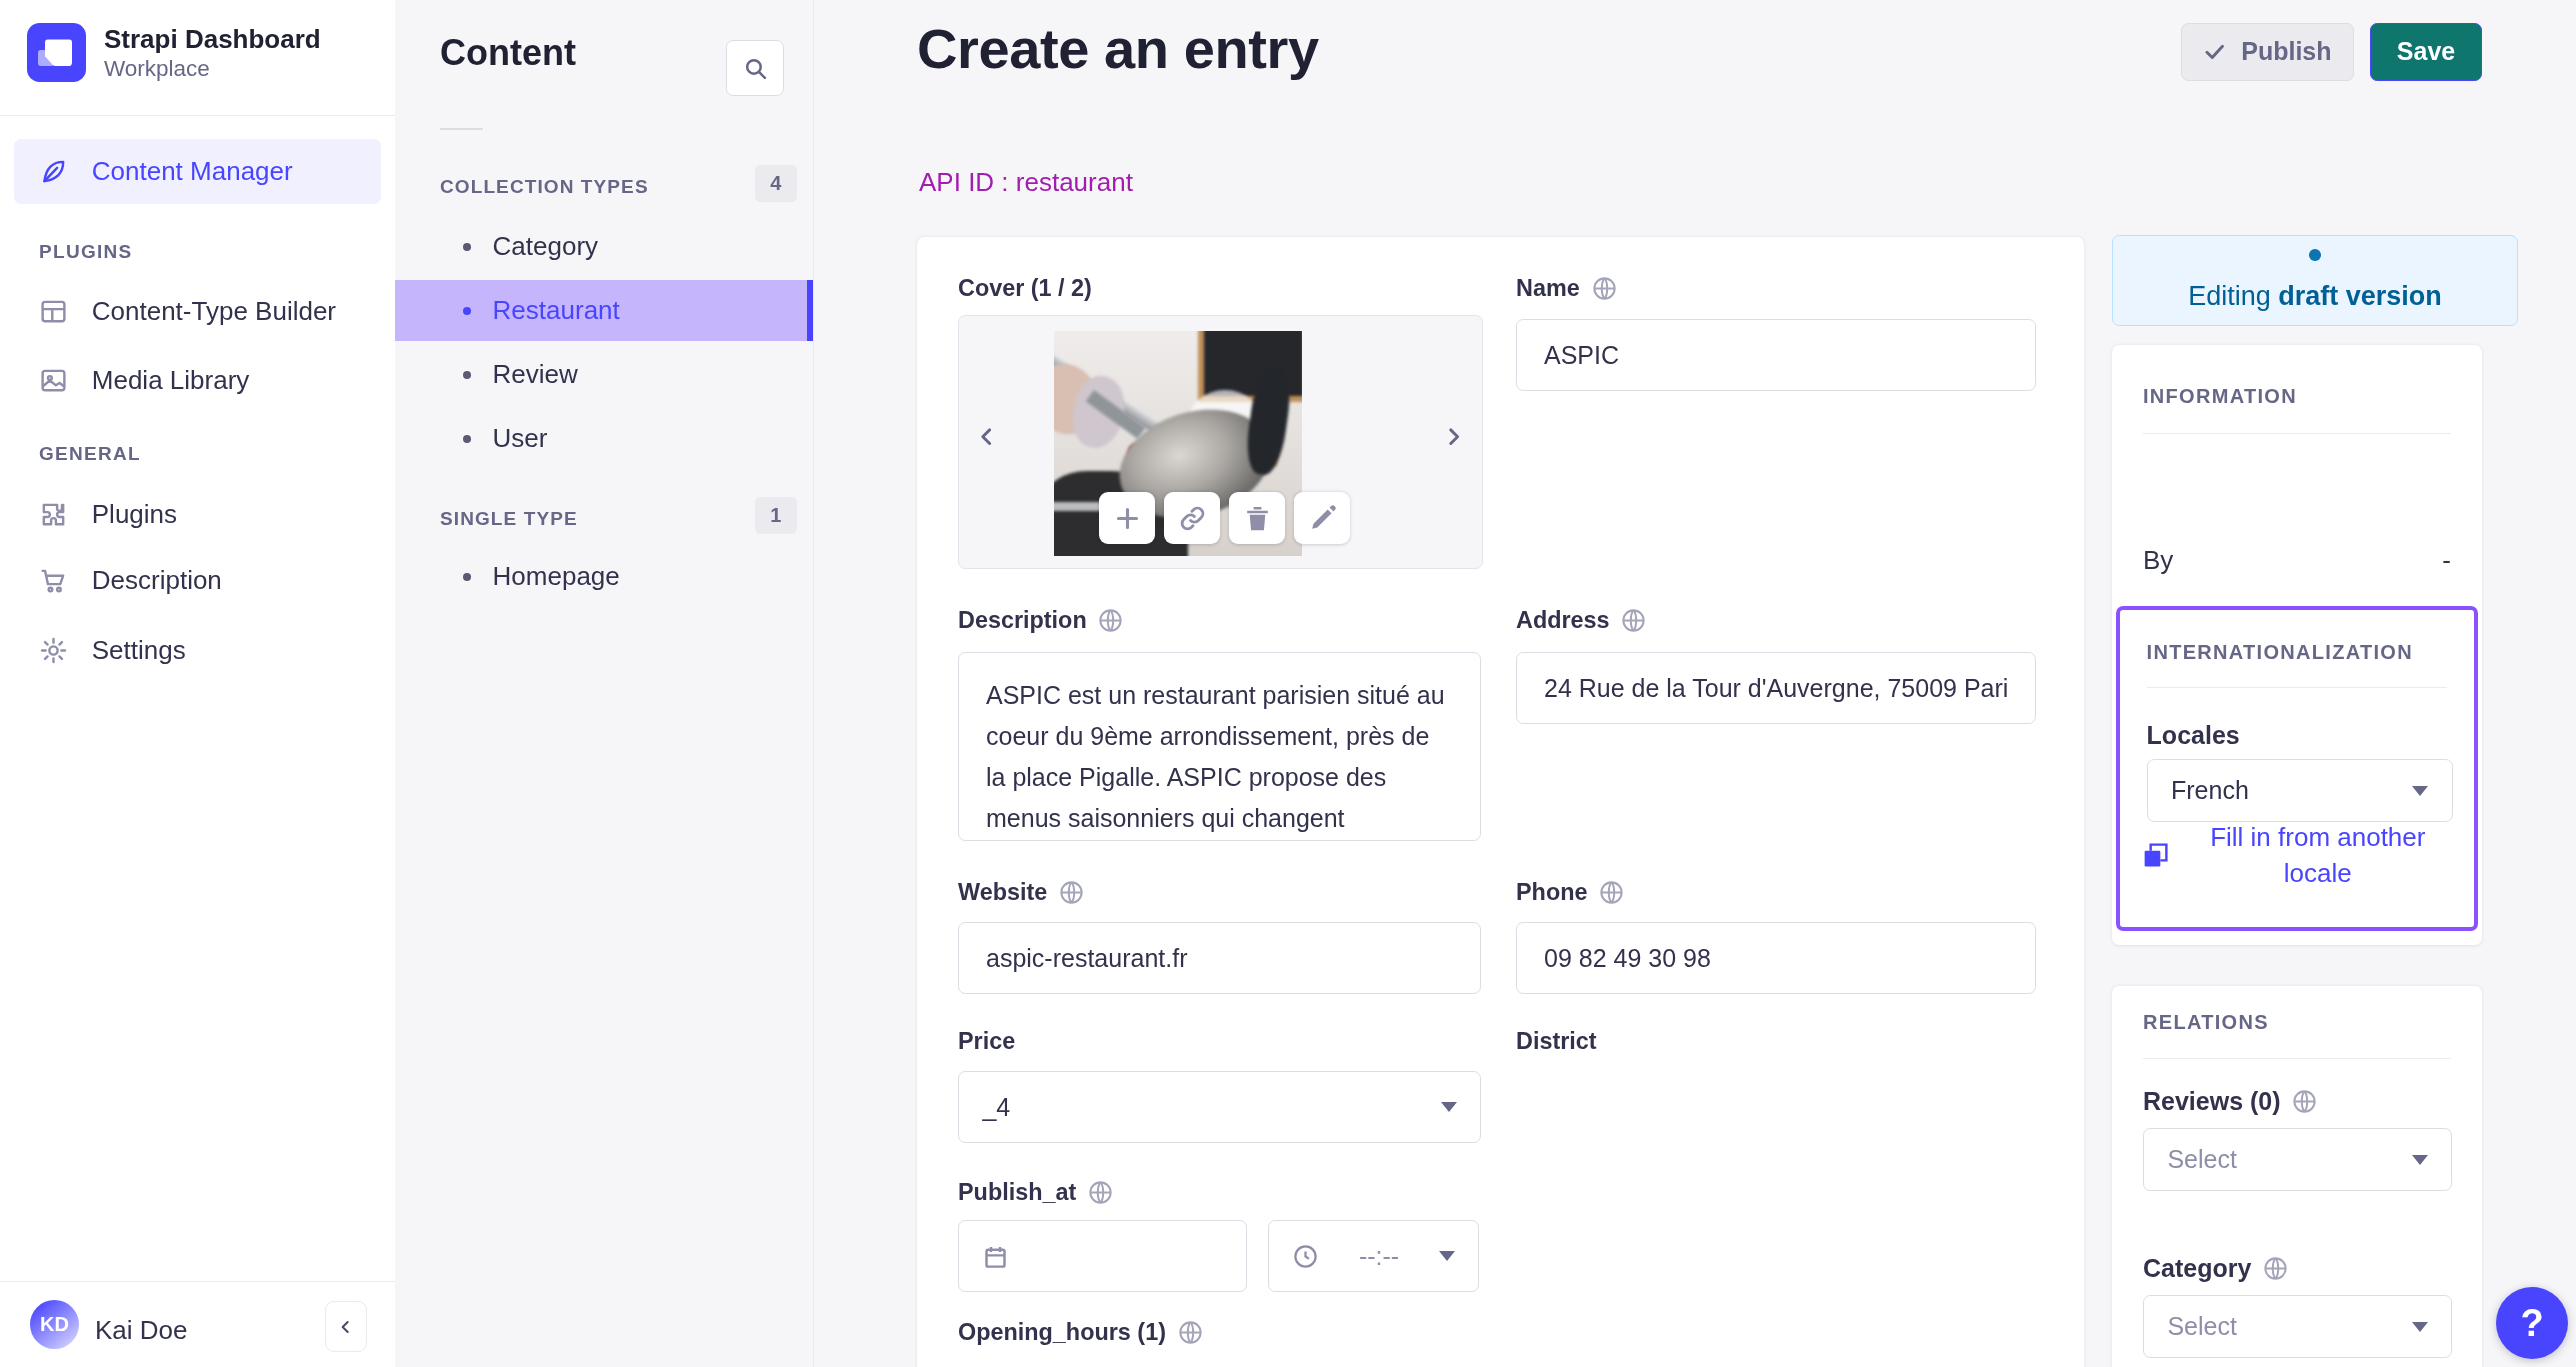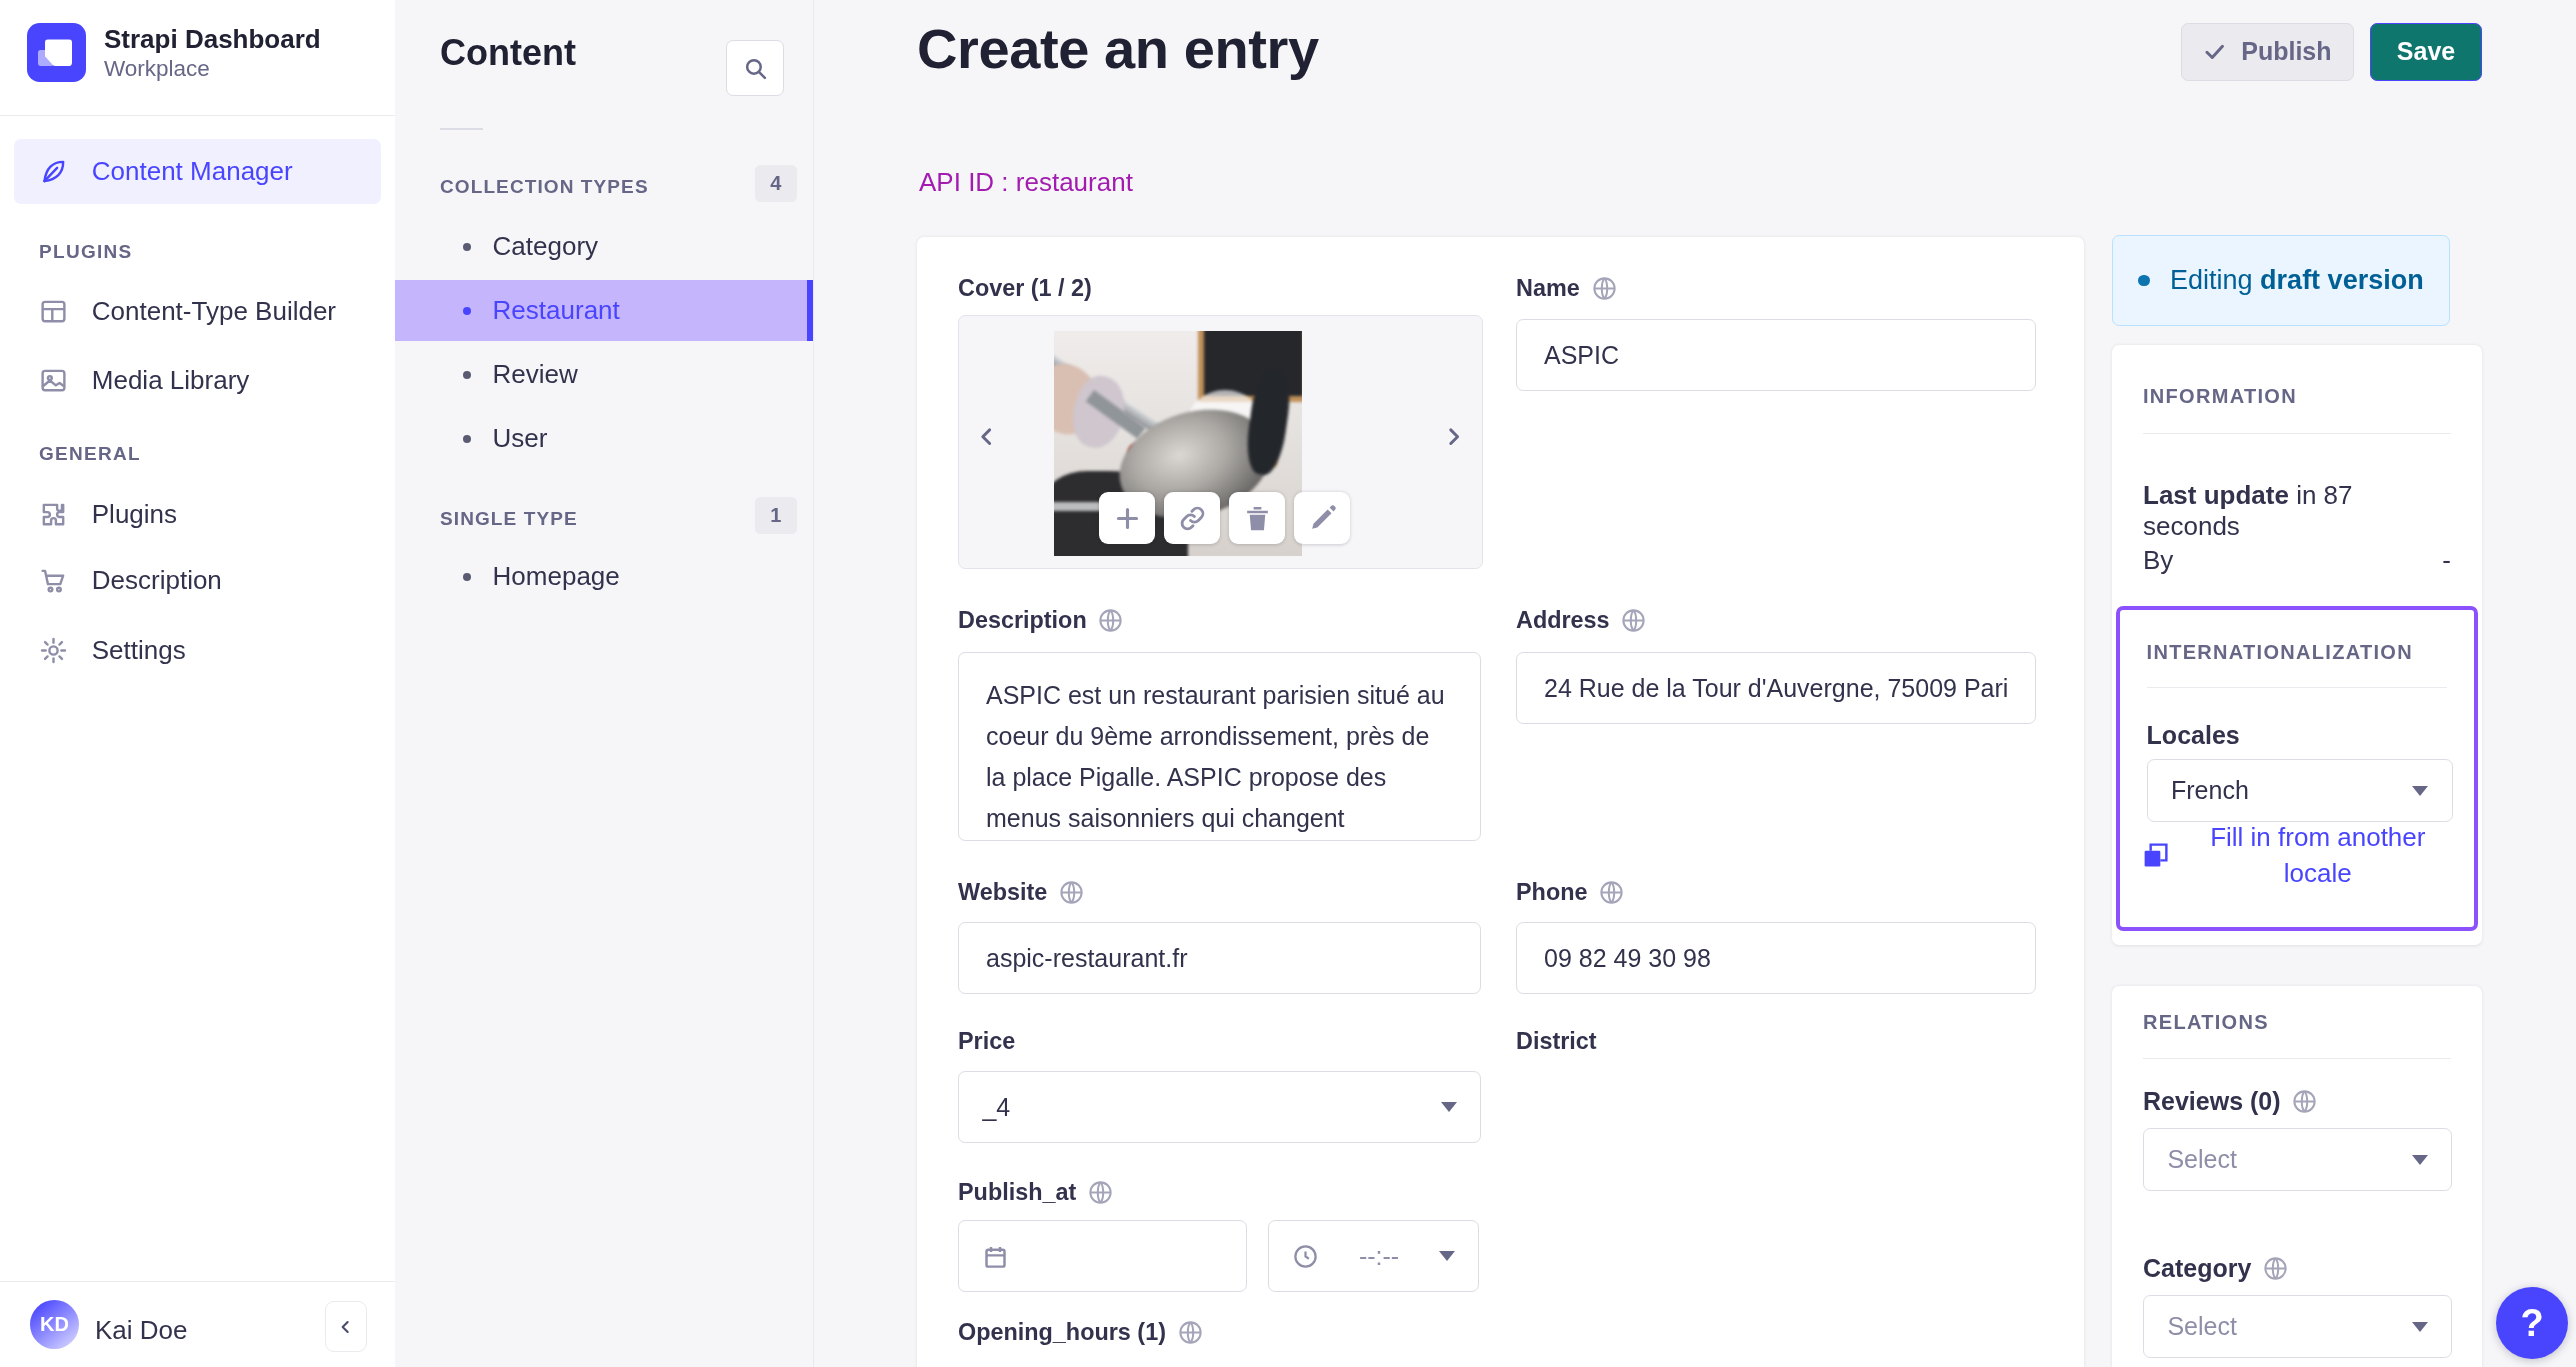--- a/index.html
+++ b/index.html
@@ -74,21 +74,21 @@
   .ph.bar{left:-2%;bottom:20%;width:58%;height:4%;background:#bcbdbf;}
   .ph.pan{left:26%;top:36%;width:62%;height:46%;border-radius:50%;transform:rotate(-16deg);background:radial-gradient(ellipse at 42% 38%,#dbd8d3 0%,#aba8a4 38%,#6e6c6a 72%,#474645 100%);}
   .ph.rod{left:16%;top:26%;width:26%;height:6%;background:#90959a;transform:rotate(36deg);transform-origin:left top;}
   .ph.mussels{right:6%;top:16%;width:15%;height:48%;background:#23262b;border-radius:42%;transform:rotate(8deg);}
   .ph.steam{right:16%;top:26%;width:30%;height:28%;background:rgba(255,255,255,.65);border-radius:50%;}
   .cover-actions{position:absolute;left:140px;top:176px;display:flex;gap:9px;}
   .cv-btn{width:56px;height:52px;background:#fff;border-radius:9px;box-shadow:0 0.9px 3.6px rgba(33,33,52,.2);display:flex;align-items:center;justify-content:center;color:#8e8ea9;}
   .cv-btn svg{width:31px;height:31px;}
 
   
-  .draft-banner{position:absolute;left:2112px;top:235px;width:338px;height:91px;box-sizing:border-box;background:#eaf5ff;border:0.9px solid #b8e1ff;border-radius:7.2px;display:flex;align-items:center;justify-content:center;gap:20px;font-size:27px;color:#006096;}
+  .draft-banner{position:absolute;left:2112px;top:235px;width:406px;height:91px;box-sizing:border-box;background:#eaf5ff;border:0.9px solid #b8e1ff;border-radius:7.2px;display:flex;align-items:center;justify-content:center;gap:20px;font-size:27px;color:#006096;flex-direction:column;}
   .draft-dot{width:11.7px;height:11.7px;border-radius:50%;background:#0c75af;}
   .info-card{left:2112px;top:345px;width:370px;height:600px;}
   .panel-title{position:absolute;left:31px;font-size:20px;font-weight:700;letter-spacing:1.3px;color:#666687;}
   .panel-divider{position:absolute;left:31px;right:31px;height:0.9px;background:#eaeaef;}
   .info-row{position:absolute;left:31px;right:31px;font-size:26px;color:#32324d;display:flex;justify-content:space-between;}
   .i18n-box{position:absolute;left:3.6px;right:3.6px;top:261px;bottom:14.4px;border:4.5px solid #8c51ff;border-radius:7.2px;background:#fff;}
   .loc-label{position:absolute;left:27px;top:111px;font-size:25px;font-weight:600;color:#32324d;}
   .fill-link{position:absolute;left:21.6px;right:21.6px;top:209px;display:flex;align-items:center;gap:12.6px;color:#4945ff;}
   .fill-link .txt{flex:1;text-align:center;font-size:26px;line-height:36px;font-weight:500;}
   .rel-card{left:2112px;top:986px;width:370px;height:431px;}
@@ -408,23 +408,20 @@
   </section>
 
   <div class="draft-banner">
     <span class="draft-dot"></span>
     <span><span>Editing</span> <b>draft version</b></span>
   </div>
 
   <section class="card info-card">
     <div class="panel-title" style="top:40px">INFORMATION</div>
     <div class="panel-divider" style="top:88px"></div>
-    <div class="info-row" style="top:135px">
-      <span><b>Last update</b> <span>in 87 seconds</span></span>
-    </div>
     <div class="info-row" style="top:200px">
       <span>By</span>
         <span>-</span>
     </div>
 
     <div class="i18n-box">
       <div class="panel-title" style="top:31px;left:27px">INTERNATIONALIZATION</div>
       <div class="panel-divider" style="top:77px;left:27px;right:27px"></div>
       <div class="loc-label">Locales</div>
       <div class="f-select" style="left:27px;top:149px;width:306px;height:63px">

